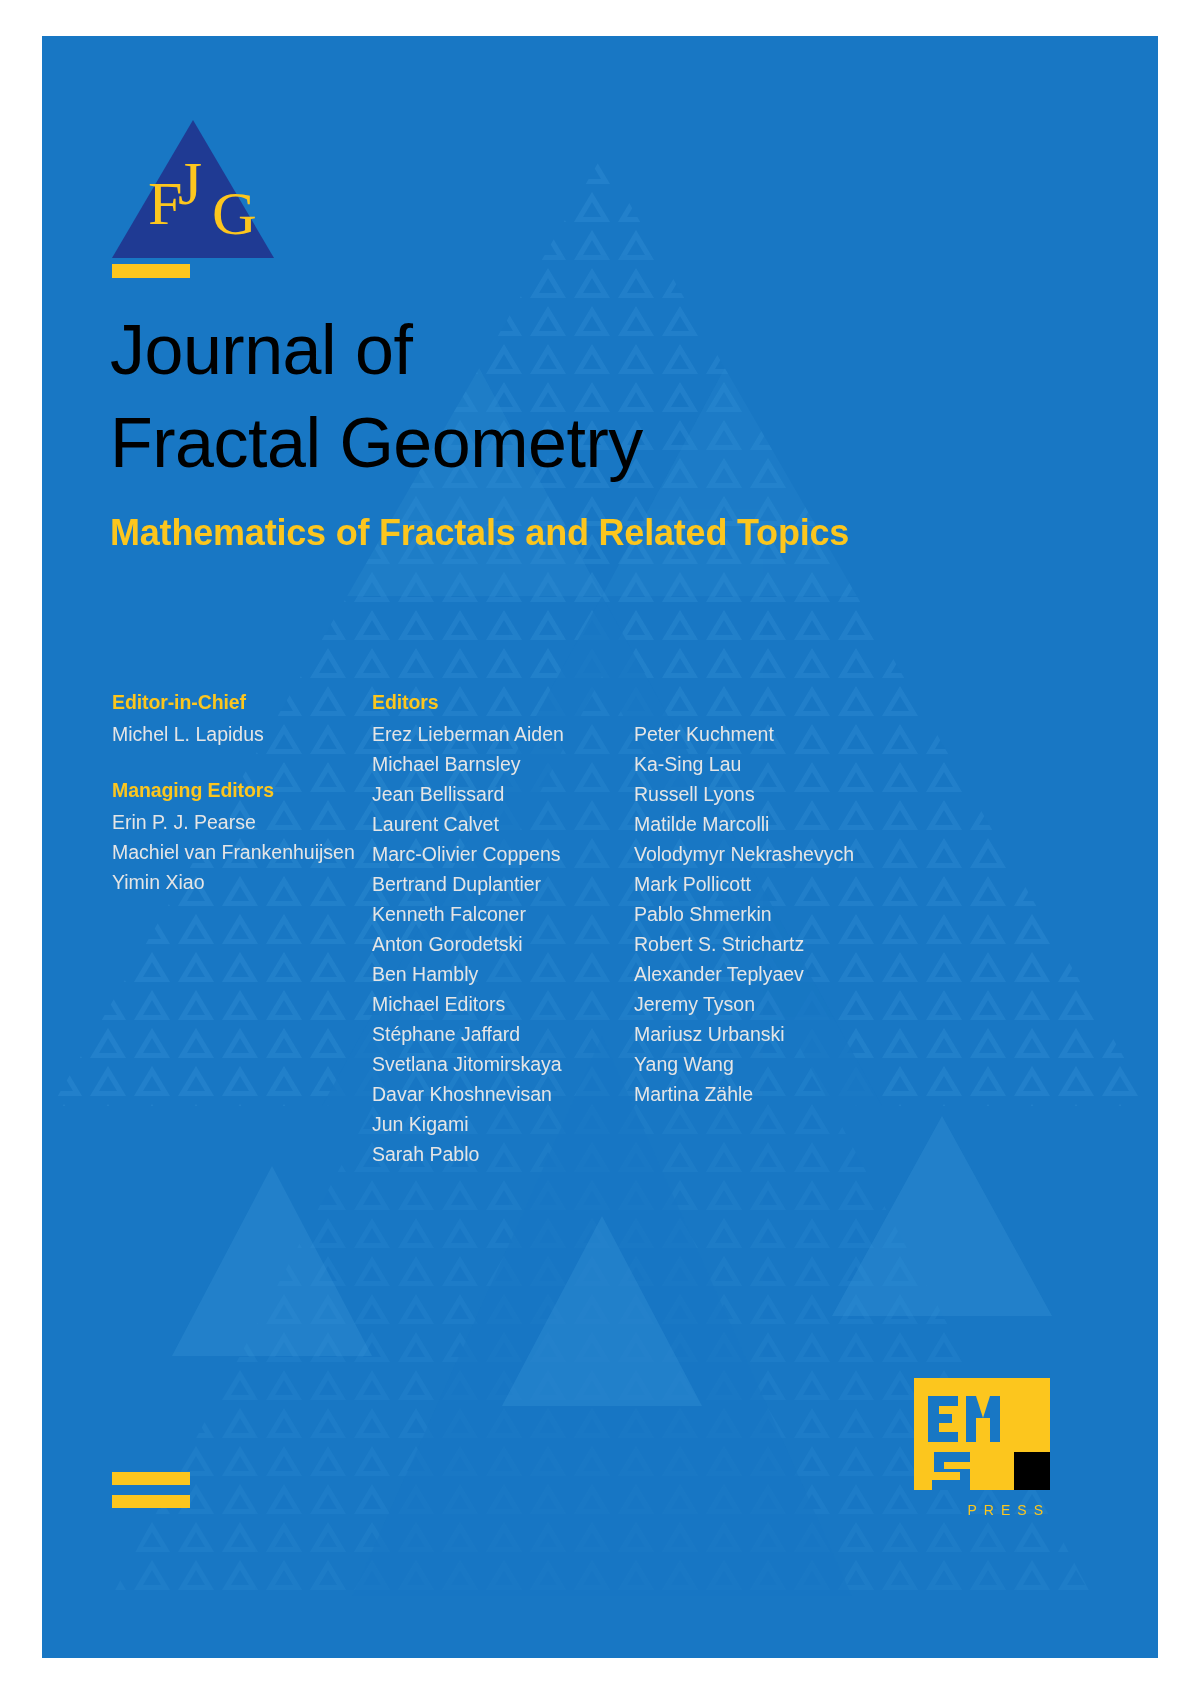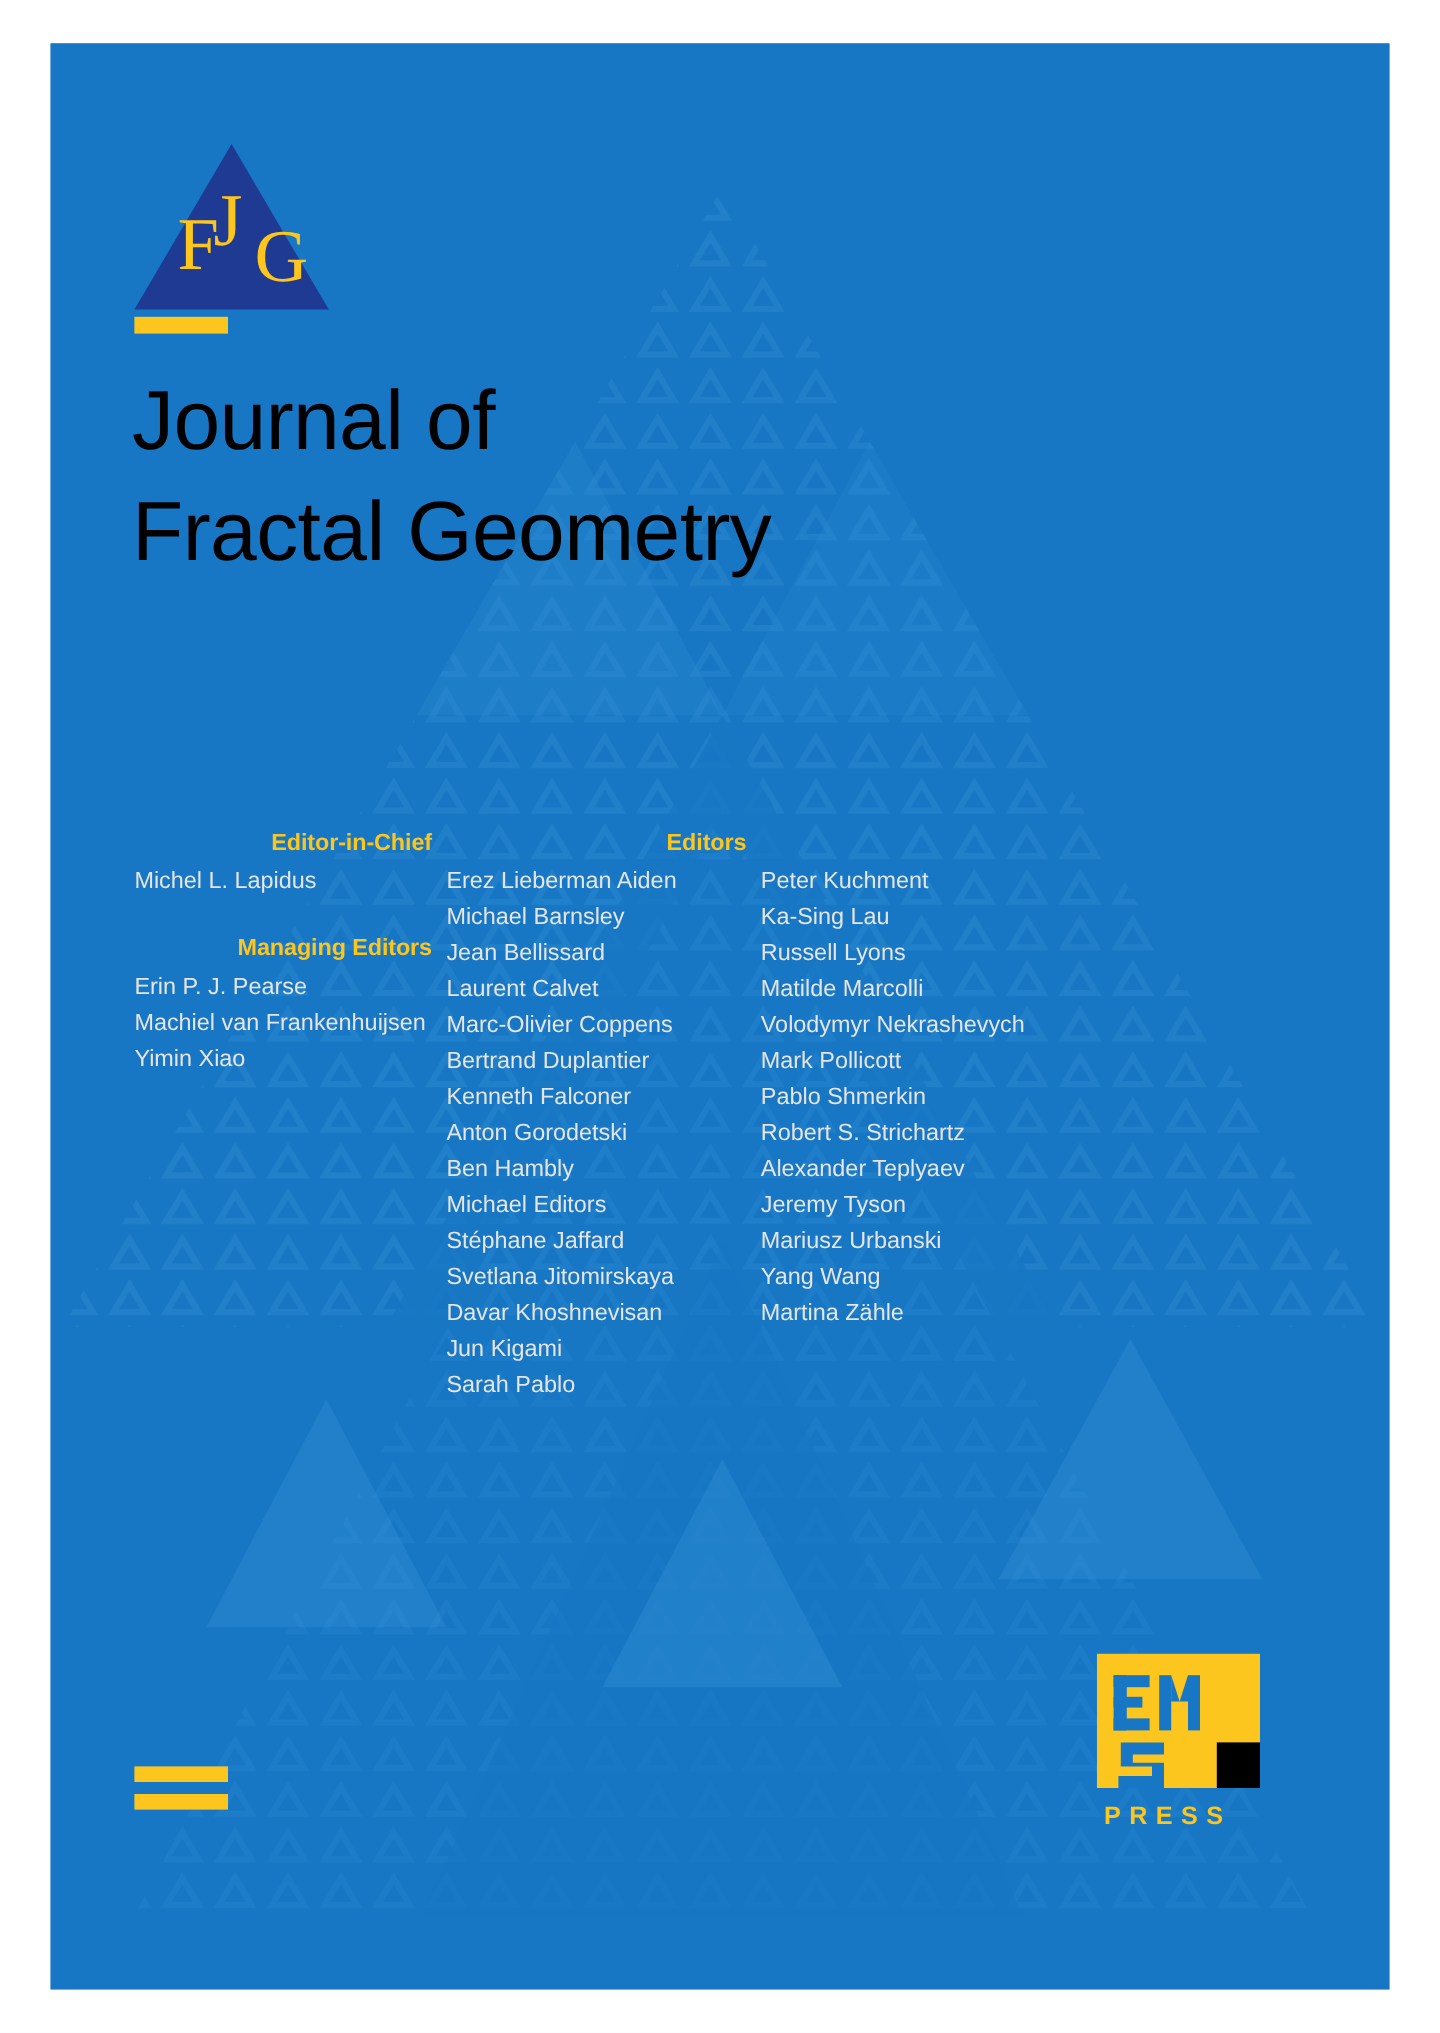--- a/index.html
+++ b/index.html
@@ -93,21 +93,20 @@
   .col-left { width: 260px; }
   .col-mid  { width: 262px; }
   .col-right { width: 300px; }
 
   .grp-title {
     color: #fcc61e;
     font-size: 19.5px;
     font-weight: 700;
     margin: 0 12px 5px 0;
     letter-spacing: -0.1px;
-    text-align: right;
   }
   .names {
     list-style: none;
     margin: 0;
     padding: 0;
   }
   .names li {
     color: #e5e5e5;
     font-size: 19.5px;
     line-height: 30px;
@@ -138,24 +137,24 @@
     width: 136px;
     height: 160px;
   }
   .ems .mark {
     position: relative;
     width: 136px;
     height: 112px;
   }
   .ems .press {
     color: #fcc61e;
-    font-size: 21px;
-    font-weight: 700;
+    font-size: 14px;
+    font-weight: 400;
     letter-spacing: 7px;
-    text-align: left;
+    text-align: right;
     margin-top: 12px;
     padding-left: 6px;
   }
 </style>
 </head>
 <body>
 
 <div class="page">
   <div class="cover">
 
@@ -202,20 +201,21 @@
         <text x="70" y="92" font-family="Liberation Serif, serif" font-size="62" fill="#fcc61e">J</text>
         <text x="104" y="122" font-family="Liberation Serif, serif" font-size="62" fill="#fcc61e">G</text>
       </svg>
     </div>
 
     <div class="rule-top"></div>
 
     <div class="title-block">
       <div class="title">Journal of</div>
       <div class="title">Fractal Geometry</div>
+      <div class="subtitle">Mathematics of Fractals and Related Topics</div>
     </div>
 
     <div class="board">
 
       <div class="col-left">
         <div class="grp">
           <p class="grp-title">Editor-in-Chief</p>
           <ul class="names">
             <li>Michel L. Lapidus</li>
           </ul>

